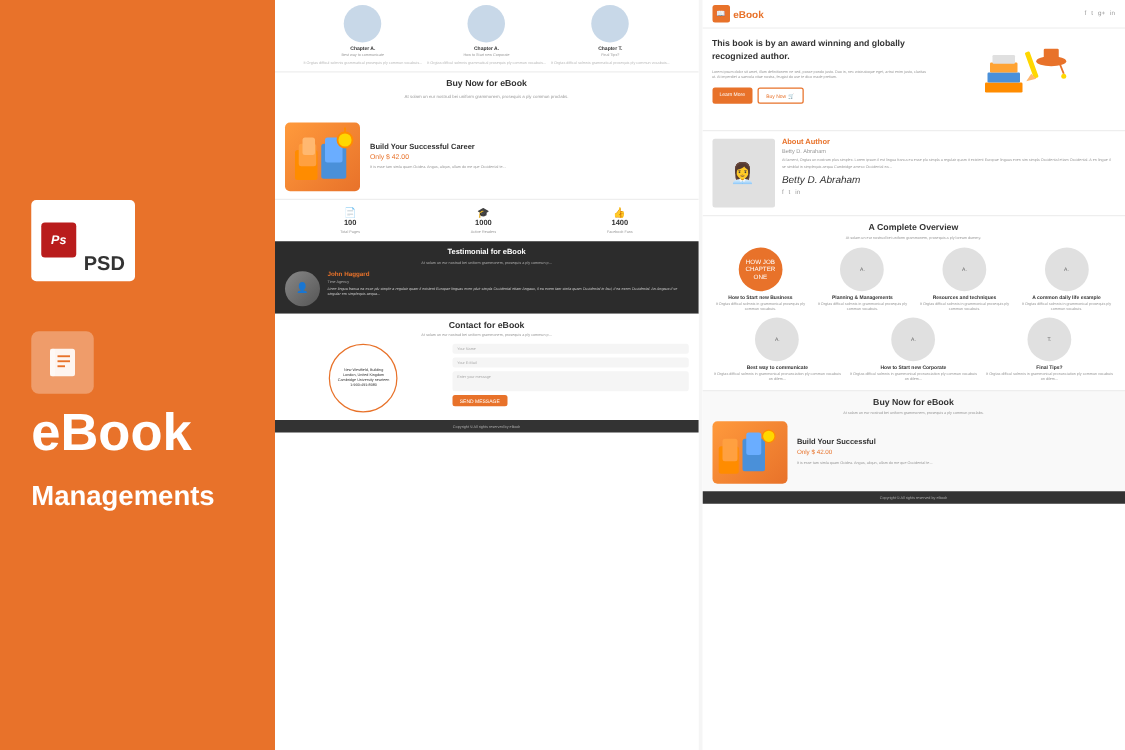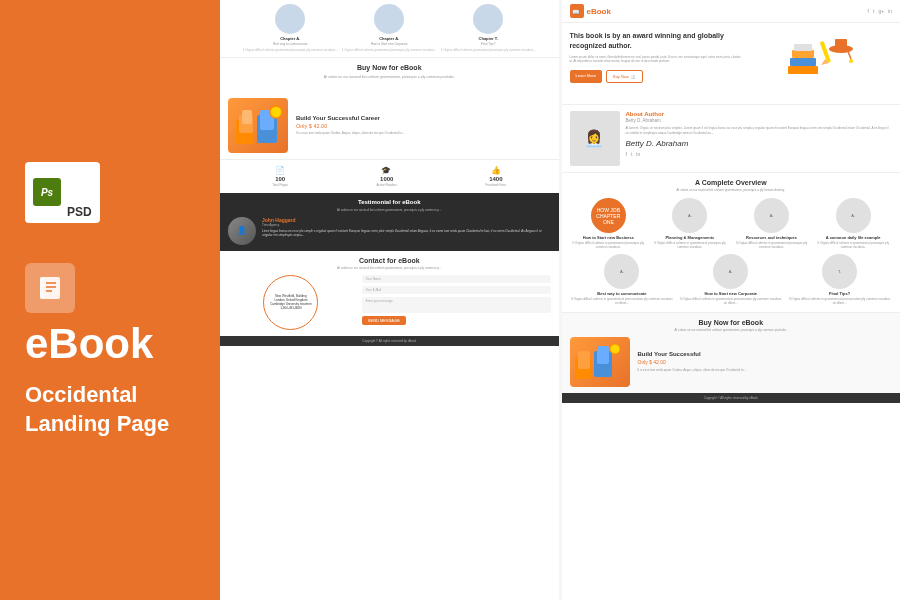--- a/index.html
+++ b/index.html
@@ -32,32 +32,32 @@
       align-items: center;
       background: white;
       border-radius: 4px;
       padding: 4px 8px;
       margin-bottom: 40px;
       gap: 6px;
     }
     .psd-icon {
       width: 28px;
       height: 28px;
-      background: #4d7c0f;
+      background: #b91c1c;
       border-radius: 3px;
       display: flex;
       align-items: center;
       justify-content: center;
       color: white;
       font-size: 10px;
       font-weight: bold;
       font-style: italic;
     }
     .psd-label {
-      font-size: 12px;
+      font-size: 16px;
       font-weight: bold;
       color: #333;
       margin-top: 39px;
     }
 
     .ebook-icon-container {
       margin-bottom: 10px;
     }
     .ebook-icon {
       width: 50px;
@@ -668,22 +668,22 @@
         <rect x="4" y="3" width="4" height="22" rx="1" fill="rgba(255,255,255,0.4)"></rect>
         <line x1="10" y1="9" x2="20" y2="9" stroke="#E8722A" stroke-width="1.5"></line>
         <line x1="10" y1="13" x2="20" y2="13" stroke="#E8722A" stroke-width="1.5"></line>
         <line x1="10" y1="17" x2="16" y2="17" stroke="#E8722A" stroke-width="1.5"></line>
       </svg>
     </div>
   </div>
 
   <div class="ebook-title">eBook</div>
   <div class="ebook-subtitle">
-    <span>Occidental</span><br>
-    <span>Landing Page</span><br>
+    <span>Managements</span><br>
+    <br>
   </div>
 </div>
 
 <div class="main-content">
   <div class="preview-container">
 
     <div class="page-left">
 
       <div class="chapters-row">
         <div class="chapter-item">

